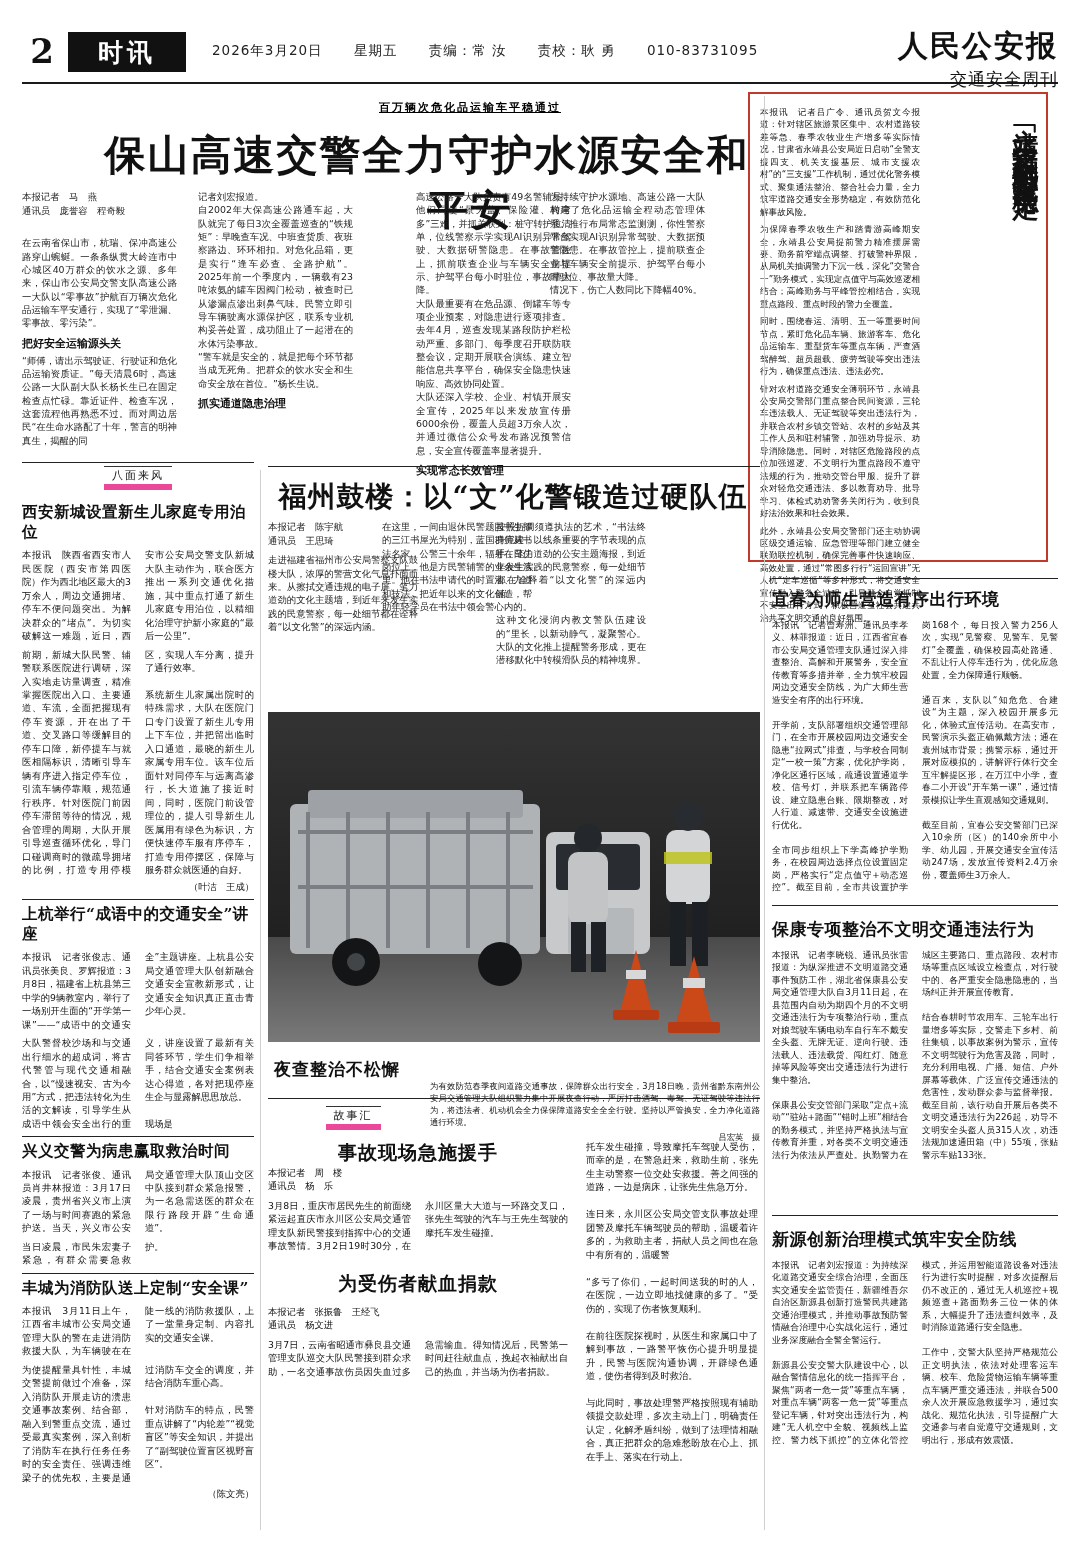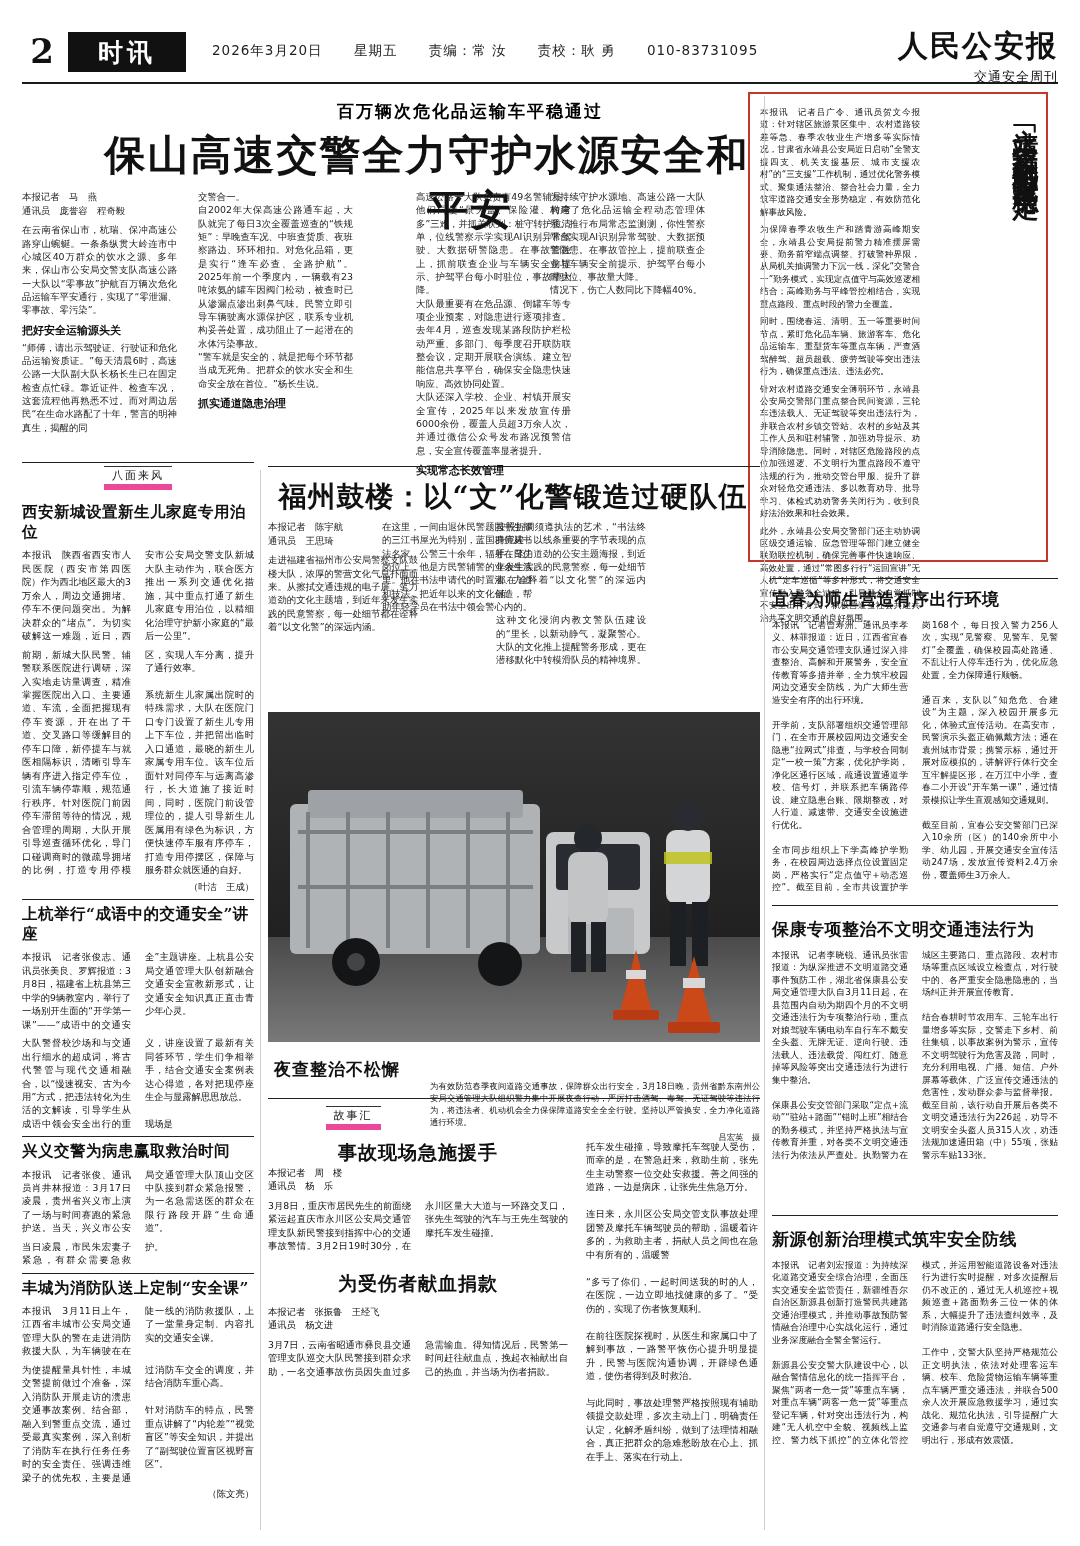--- a/index.html
+++ b/index.html
@@ -9,33 +9,33 @@
   
   .masthead{position:absolute;left:22px;top:30px;width:1036px;height:52px;border-bottom:2px solid #1a1a1a;}
   .pagenum{position:absolute;left:0;top:0;width:40px;height:42px;display:flex;align-items:center;justify-content:center;
            font-size:34px;font-weight:bold;font-family:"DejaVu Serif","Liberation Serif",serif;}
   .secname{position:absolute;left:46px;top:2px;width:118px;height:40px;background:#111;color:#fff;
            display:flex;align-items:center;justify-content:center;font-size:25px;letter-spacing:4px;font-weight:bold;}
   .meta{position:absolute;left:190px;top:12px;font-size:13.5px;color:#222;letter-spacing:1px;white-space:nowrap;}
   .meta span{margin-right:26px;}
   .brand{position:absolute;right:0;top:-4px;text-align:right;}
   .brand .b1{font-size:30px;font-weight:bold;font-family:"DejaVu Serif","Liberation Serif",serif;letter-spacing:2px;}
-  .brand .b2{font-size:13px;letter-spacing:1px;margin-top:1px;}
+  .brand .b2{font-size:17px;letter-spacing:1px;margin-top:1px;}
 
   
   .col-rule{position:absolute;background:#cfcfcf;width:1px;}
   .hr{position:absolute;background:#222;height:1px;}
   .hdl{font-family:"DejaVu Serif","Liberation Serif",serif;font-weight:bold;color:#000;}
   .body-txt{font-size:9.4px;line-height:1.42;text-align:justify;color:#1b1b1b;
             font-family:"DejaVu Sans","Liberation Sans",sans-serif;}
   .byline{font-size:9.4px;line-height:1.5;color:#1b1b1b;}
 
   
-  .lead-kicker{position:absolute;left:170px;top:100px;width:600px;text-align:center;font-size:17px;letter-spacing:2px;
-               font-family:"DejaVu Serif","Liberation Serif",serif;}
+  .lead-kicker{position:absolute;left:170px;top:100px;width:600px;text-align:center;font-size:11px;letter-spacing:2px;
+               font-family:"DejaVu Serif","Liberation Serif",serif;text-decoration:underline;}
   .lead-title{position:absolute;left:100px;top:128px;width:740px;text-align:center;font-size:41px;letter-spacing:2px;
               font-family:"DejaVu Serif","Liberation Serif",serif;font-weight:bold;}
   .lead-cols{position:absolute;left:22px;top:190px;width:700px;height:290px;}
   .lead-col{position:absolute;top:0;width:155px;}
   .lead-col.c1{left:0;}
   .lead-col.c2{left:176px;}
   .lead-col.c3{left:352px;margin-left:42px;}
   .lead-col.c4{left:528px;}
   .sub-h{font-size:11px;font-weight:bold;margin:6px 0 3px;font-family:"DejaVu Serif","Liberation Serif",serif;}
 
@@ -98,28 +98,28 @@
       <div class="b1">人民公安报</div>
       <div class="b2">交通安全周刊</div>
     </div>
   </div>
 
   <div class="lead-kicker hdl">百万辆次危化品运输车平稳通过</div>
   <div class="lead-title">保山高速交警全力守护水源安全和道路平安</div>
 
   <div class="lead-cols">
     <div class="lead-col c1">
-      <div class="byline" style="white-space:pre-line;margin-bottom:5px;">本报记者　马　燕
+      <div class="byline" style="white-space:pre-line;margin-bottom:18px;">本报记者　马　燕
 通讯员　庞誉容　程奇毅</div>
       <div class="body-txt">在云南省保山市，杭瑞、保冲高速公路穿山蜿蜒。一条条纵贯大岭连市中心城区40万群众的饮水之源、多年来，保山市公安局交警支队高速公路一大队以“零事故”护航百万辆次危化品运输车平安通行，实现了“零泄漏、零事故、零污染”。</div>
       <div class="sub-h">把好安全运输源头关</div>
       <div class="body-txt">“师傅，请出示驾驶证、行驶证和危化品运输资质证。”每天清晨6时，高速公路一大队副大队长杨长生已在固定检查点忙碌。靠近证件、检查车况，这套流程他再熟悉不过。而对周边居民“在生命水路配了十年，警言的明神真生，揭醒的同</div>
     </div>
     <div class="lead-col c2">
-      <div class="body-txt">交警合一。</div>
+      <div class="body-txt">记者刘宏报道。</div>
       <div class="body-txt">自2002年大保高速公路通车起，大队就完了每日3次全覆盖巡查的“铁规矩”：早晚查车况、中班查货质、夜班察路边、环环相扣。对危化品箱，更是实行“逢车必查、全路护航”。2025年前一个季度内，一辆载有23吨浓氨的罐车因阀门松动，被查时已从渗漏点渗出刺鼻气味。民警立即引导车辆驶离水源保护区，联系专业机构妥善处置，成功阻止了一起潜在的水体污染事故。</div>
       <div class="body-txt">“警车就是安全的，就是把每个环节都当成无死角。把群众的饮水安全和生命安全放在首位。”杨长生说。</div>
       <div class="sub-h">抓实通道隐患治理</div>
     </div>
     <div class="lead-col c3">
       <div class="body-txt">高速公路一大队负责有49名警辅员，他们同使“景天盖、保险灌、转弯多”三难，并抓关联到：桩守转护道清单，位线警察示学实现AI识别异常驾驶、大数据研警隐患。在事故管控上，抓前联查企业与车辆安全前提示、护驾平台每小时驻位，事故量大降。</div>
       <div class="body-txt">大队最重要有在危品源、倒罐车等专项企业预案，对隐患进行逐项排查。去年4月，巡查发现某路段防护栏松动严重、多部门、每季度召开联防联整会议，定期开展联合演练、建立智能信息共享平台，确保安全隐患快速响应、高效协同处置。</div>
       <div class="body-txt">大队还深入学校、企业、村镇开展安全宣传，2025年以来发放宣传册6000余份，覆盖人员超3万余人次，并通过微信公众号发布路况预警信息，安全宣传覆盖率显著提升。</div>
       <div class="sub-h">实现常态长效管理</div>
     </div>

